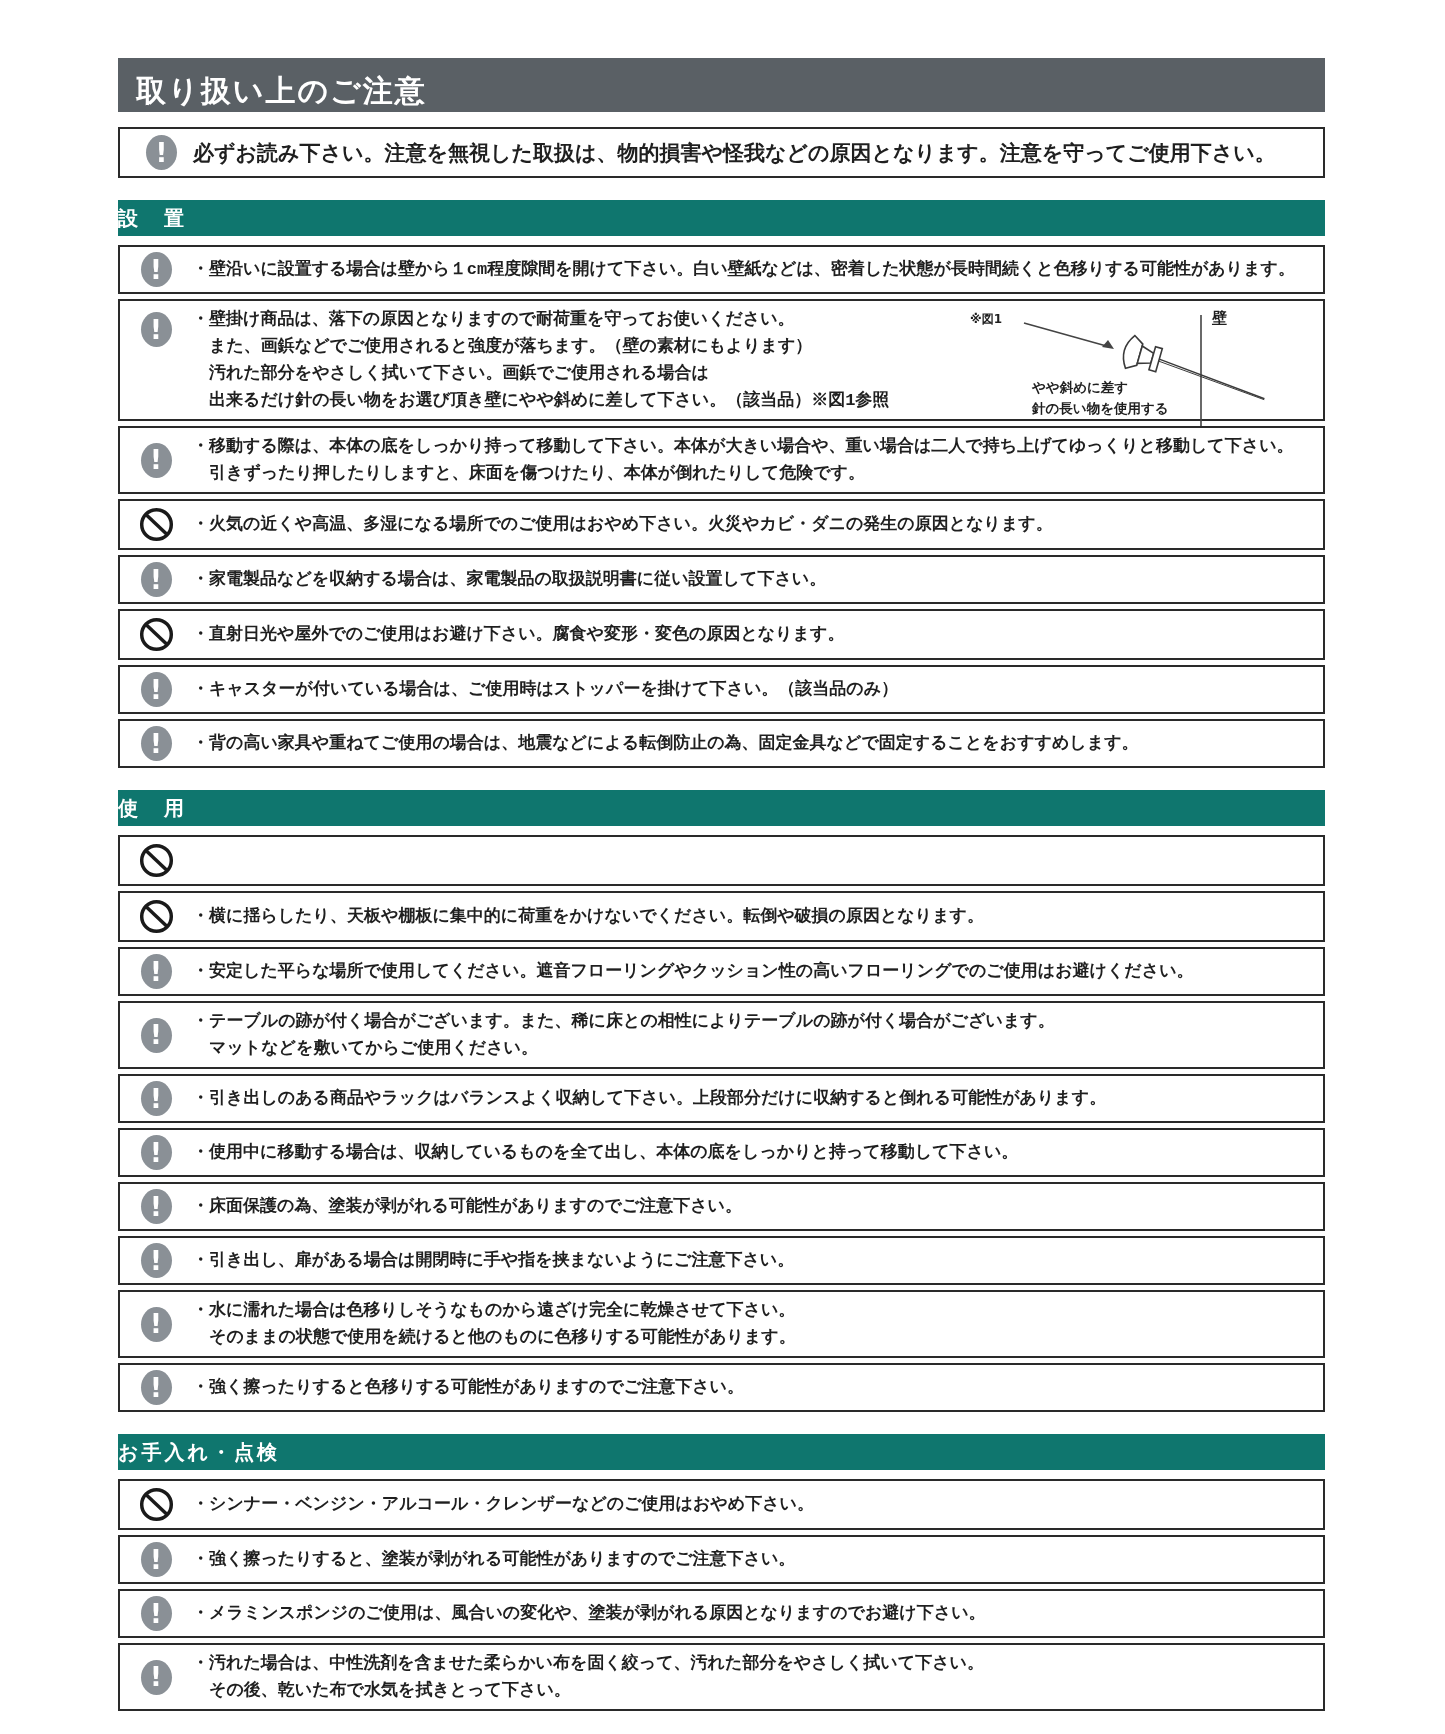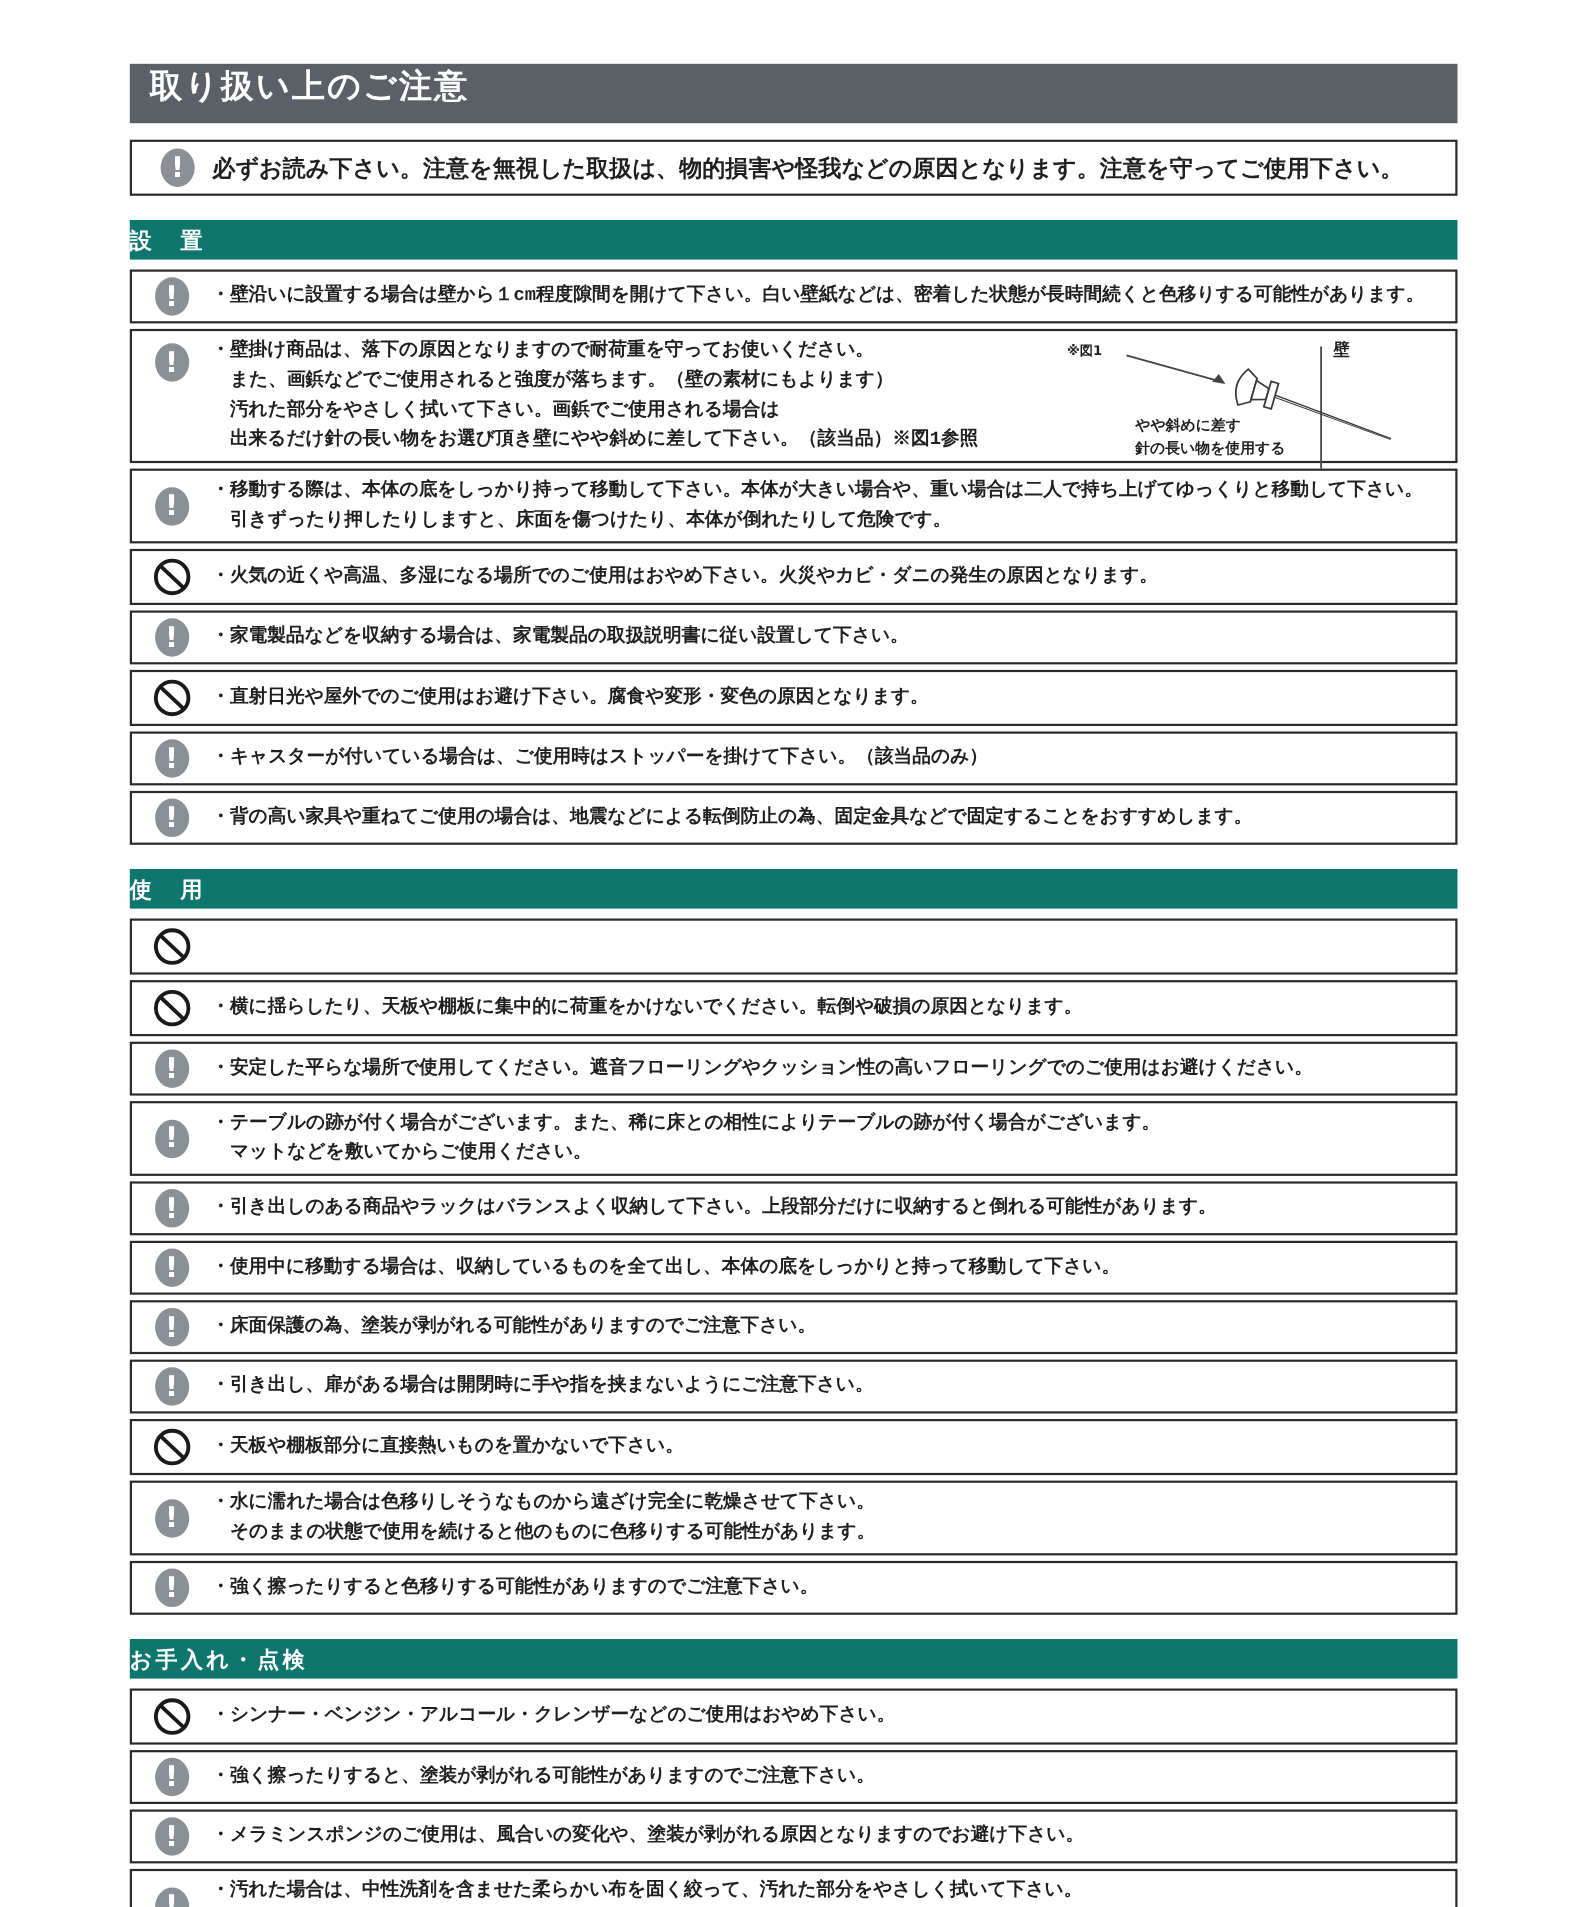--- a/index.html
+++ b/index.html
@@ -1,19 +1,19 @@
 <!DOCTYPE html>
 <html lang="ja"><head>
 <meta charset="utf-8">
 <style>
   html,body{margin:0;padding:0;background:#fff;}
   body{font-family:"DejaVu Sans","Liberation Sans",sans-serif;color:#1f1f1f;}
   .page{width:1445px;min-height:1734px;box-sizing:border-box;padding:58px 120px 30px 118px;background:#fff;}
 
-  .title-bar{background:#5a6065;color:#fff;height:54px;display:flex;align-items:flex-start;
+  .title-bar{background:#5a6065;color:#fff;height:54px;display:flex;align-items:flex-end;
              padding-left:18px;font-size:30px;font-weight:bold;letter-spacing:2px;font-family:Liberation Serif, serif;}
 
   .notice-box{margin-top:15px;border:2px solid #2a2a2a;display:flex;align-items:center;
               gap:16px;padding:6px 10px 6px 26px;min-height:44px;box-sizing:border-box;}
   .notice-box .notice-text{margin:0;font-size:21px;font-weight:bold;}
 
   .section-bar{margin-top:22px;background:#0f766e;color:#fff;height:36px;display:flex;
                align-items:center;font-size:20px;font-weight:bold;letter-spacing:3px;}
 
   .rows{margin-top:9px;}
@@ -217,31 +217,20 @@
         <div class="rule-row">
           <div class="icon-wrap">
             <span class="icon-caution">!</span>
           </div>
           <div class="rule-text">
             <p>・引き出し、扉がある場合は開閉時に手や指を挟まないようにご注意下さい。</p>
           </div>
         </div>
         <div class="rule-row">
           <div class="icon-wrap">
-            <svg width="37" height="37" viewBox="0 0 36 36">
-              <circle cx="18" cy="18" r="14.4" fill="none" stroke="#1a1a1a" stroke-width="3.4"></circle>
-              <line x1="8" y1="8.6" x2="28" y2="27.4" stroke="#1a1a1a" stroke-width="3.4"></line>
-            </svg>
-          </div>
-          <div class="rule-text">
-            <p>・天板や棚板部分に直接熱いものを置かないで下さい。</p>
-          </div>
-        </div>
-        <div class="rule-row">
-          <div class="icon-wrap">
             <span class="icon-caution">!</span>
           </div>
           <div class="rule-text">
             <p>・水に濡れた場合は色移りしそうなものから遠ざけ完全に乾燥させて下さい。</p>
             <p class="cont">そのままの状態で使用を続けると他のものに色移りする可能性があります。</p>
           </div>
         </div>
         <div class="rule-row">
           <div class="icon-wrap">
             <span class="icon-caution">!</span>

